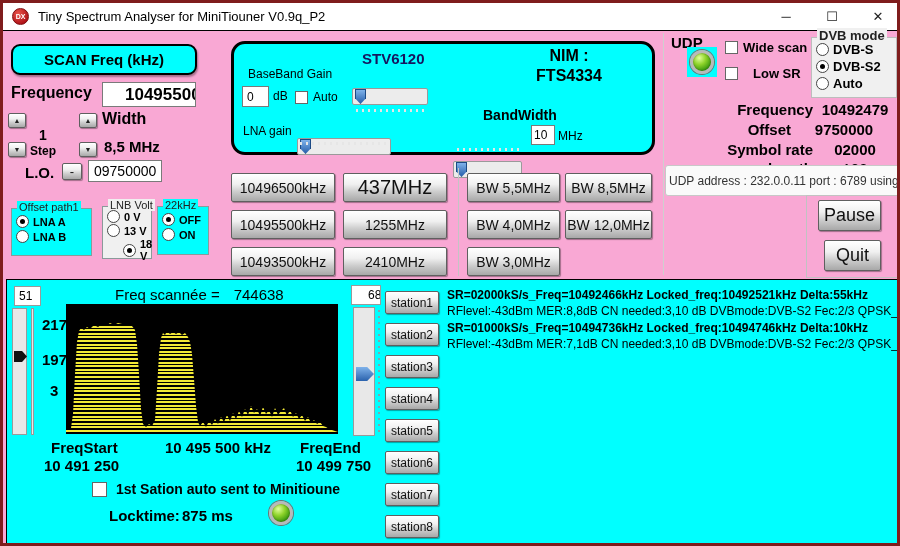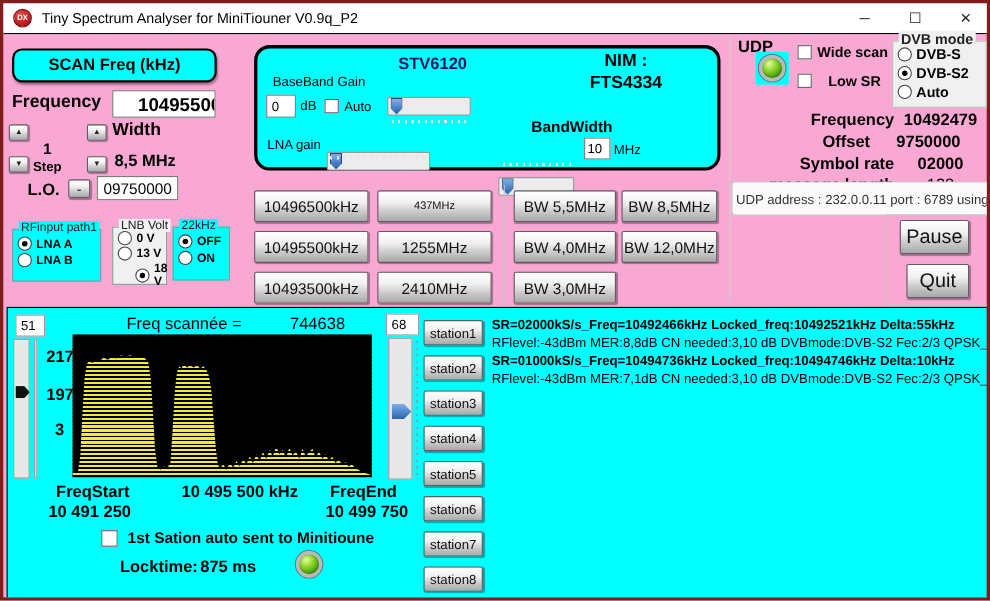--- a/index.html
+++ b/index.html
@@ -107,21 +107,21 @@
   <div class="abs btn3d spin" style="left:76px; top:110px;">▲</div>
   <div class="abs btn3d spin" style="left:76px; top:139px;">▼</div>
   <div class="abs lbl bold" style="left:99px; top:107px; font-size:16px;">Width</div>
   <div class="abs lbl bold" style="left:101px; top:135px; font-size:15px;">8,5 MHz</div>
 
   <div class="abs lbl bold" style="left:22px; top:161px; font-size:15px;">L.O.</div>
   <div class="abs btn3d" style="left:59px; top:160px; width:20px; height:17px; font-size:13px;">-</div>
   <input class="abs tb" style="left: 85px; top: 157px; width: 74px; height: 22px; font-size: 14px; padding-left: 5px;" value="09750000">
 
   <div class="group cyan" style="left:8px; top:205px; width:81px; height:48px;">
-    <div class="group-title cyan">RFinput path1</div>
+    <div class="group-title cyan">Offset path1</div>
     <div style="padding:4px 0 0 4px;">
       <div class="opt-row">
         <span class="radio checked"></span>
         <span>LNA A</span>
       </div>
       <div class="opt-row">
         <span class="radio"></span>
         <span>LNA B</span>
       </div>
     </div>
@@ -184,21 +184,21 @@
     <div class="slider abs" style="left:219px; top:83px; width:69px; height:17px;">
       <div class="sthumb" style="left:2px;"></div>
     </div>
     <div class="hticks abs" style="left:223px; top:104px; width:63px;"></div>
     <input class="abs tb" style="left: 297px; top: 81px; width: 24px; height: 20px; font-size: 12px; padding-left: 2px;" value="10">
     <div class="abs lbl" style="left:324px; top:85px; font-size:12px;">MHz</div>
   </div>
 
   <div class="abs" style="left:455px; top:165px; width:1px; height:108px; background:#c4c4c4;"></div>
   <div class="abs btn3d" style="left:228px; top:170px; width:104px; height:29px; font-size:14px;">10496500kHz</div>
-  <div class="abs btn3d" style="left:340px; top:170px; width:104px; height:29px; font-size:10px;">437MHz</div>
+  <div class="abs btn3d" style="left:340px; top:170px; width:104px; height:29px; font-size:20px;">437MHz</div>
   <div class="abs btn3d" style="left:464px; top:170px; width:93px; height:29px; font-size:14px;">BW 5,5MHz</div>
   <div class="abs btn3d" style="left:562px; top:170px; width:87px; height:29px; font-size:14px;">BW 8,5MHz</div>
   <div class="abs btn3d" style="left:228px; top:207px; width:104px; height:29px; font-size:14px;">10495500kHz</div>
   <div class="abs btn3d" style="left:340px; top:207px; width:104px; height:29px; font-size:14px;">1255MHz</div>
   <div class="abs btn3d" style="left:464px; top:207px; width:93px; height:29px; font-size:14px;">BW 4,0MHz</div>
   <div class="abs btn3d" style="left:562px; top:207px; width:87px; height:29px; font-size:14px;">BW 12,0MHz</div>
   <div class="abs btn3d" style="left:228px; top:244px; width:104px; height:29px; font-size:14px;">10493500kHz</div>
   <div class="abs btn3d" style="left:340px; top:244px; width:104px; height:29px; font-size:14px;">2410MHz</div>
   <div class="abs btn3d" style="left:464px; top:244px; width:93px; height:29px; font-size:14px;">BW 3,0MHz</div>
 
@@ -259,42 +259,42 @@
     <span style="font-size:12px; color:#333; white-space:nowrap; padding-left:3px;">UDP address : 232.0.0.11 port : 6789 using IP</span>
   </div>
 
   <div class="abs" style="left:803px; top:192px; width:96px; height:83px; border:1px solid #c2c2c2; border-right:none;"></div>
   <div class="abs btn3d" style="left:815px; top:197px; width:63px; height:31px; font-size:18px;">Pause</div>
   <div class="abs btn3d" style="left:821px; top:237px; width:57px; height:31px; font-size:18px;">Quit</div>
 
   <div id="bottom-panel" class="abs">
 
     <input class="tb abs" style="left: 7px; top: 6px; width: 27px; height: 20px; font-size: 12px; padding-left: 4px; border-color: rgb(154, 154, 154);" value="51">
-    <div class="abs" style="left:108px; top:6px; display:flex; gap:44px; font-size:15px; color:#000;">
+    <div class="abs" style="left:108px; top:6px; display:flex; gap:14px; font-size:15px; color:#000;">
       <span>Freq scannée =</span>
       <span>744638</span>
     </div>
 
     <div class="vtrack" style="left:5px; top:28px; width:15px; height:127px;">
       <div class="vthumb" style="left:1px; top:42px; width:13px; height:11px; background:#111;"></div>
     </div>
     <div class="vtrack" style="left:24px; top:28px; width:3px; height:127px;"></div>
 
     <div class="axis-lbl" style="left:35px; top:36px;">217</div>
     <div class="axis-lbl" style="left:35px; top:71px;">197</div>
     <div class="axis-lbl" style="left:43px; top:102px;">3</div>
 
     <div id="spectrum-box">
       <svg width="272" height="130" viewBox="0 0 272 130" preserveAspectRatio="none" style="display:block;">
         <polygon id="spectrum-poly" fill="#f2e935" points="0,130 0,126 5,124 7,110 9,70 11,38 13,27 15,24 18,26 21,23 24,25 28,21 32,23 36,20 40,22 44,19 48,21 52,19 56,20 60,21 64,20 66,22 69,26 71,40 73,70 75,105 77,120 80,123 83,120 86,122 89,116 91,85 93,50 95,34 97,29 99,31 101,27 104,30 107,28 110,30 113,28 116,31 119,29 122,33 124,38 126,50 128,75 130,102 132,118 134,122 137,118 140,123 143,117 146,121 149,115 152,120 155,113 158,118 161,111 164,117 167,109 170,115 173,107 176,113 179,105 182,111 185,102 188,109 191,105 194,112 197,103 200,110 203,106 206,113 209,104 212,111 215,107 218,104 221,112 224,106 227,113 230,109 233,115 236,111 239,117 242,113 245,119 248,116 251,120 254,118 257,122 260,123 263,125 266,126 269,127 272,128 272,130"></polygon>
       </svg>
       <div id="scanlines"></div>
     </div>
 
-    <input class="tb abs" style="left: 344px; top: 5px; width: 30px; height: 20px; font-size: 12px; padding-left: 4px; border-color: rgb(154, 154, 154);" value="68">
+    <input class="tb abs" style="left: 344px; top: 5px; width: 30px; height: 20px; font-size: 12px; padding-left: 16px; border-color: rgb(154, 154, 154);" value="68">
 
     <div class="vtrack" style="left:346px; top:27px; width:22px; height:129px;">
       <div class="vthumb" style="left:2px; top:59px; width:18px; height:14px; background:linear-gradient(to bottom,#7fb2ea,#2a62ad);"></div>
     </div>
     <div class="abs" style="left:371px; top:30px; width:2px; height:123px; background-image:repeating-linear-gradient(to bottom, #7aa8b0 0 2px, transparent 2px 6px);"></div>
 
     <div class="abs lbl bold" style="left:44px; top:159px; font-size:15px;">FreqStart</div>
     <div class="abs lbl bold" style="left:37px; top:177px; font-size:15px;">10 491 250</div>
     <div class="abs lbl bold" style="left:158px; top:159px; font-size:15px;">10 495 500 kHz</div>
     <div class="abs lbl bold" style="left:293px; top:159px; font-size:15px;">FreqEnd</div>

